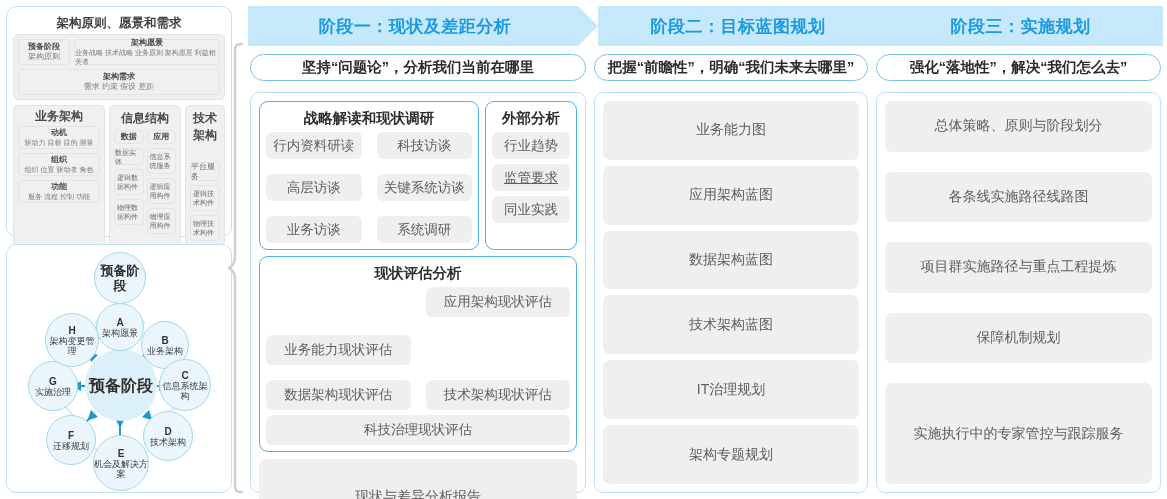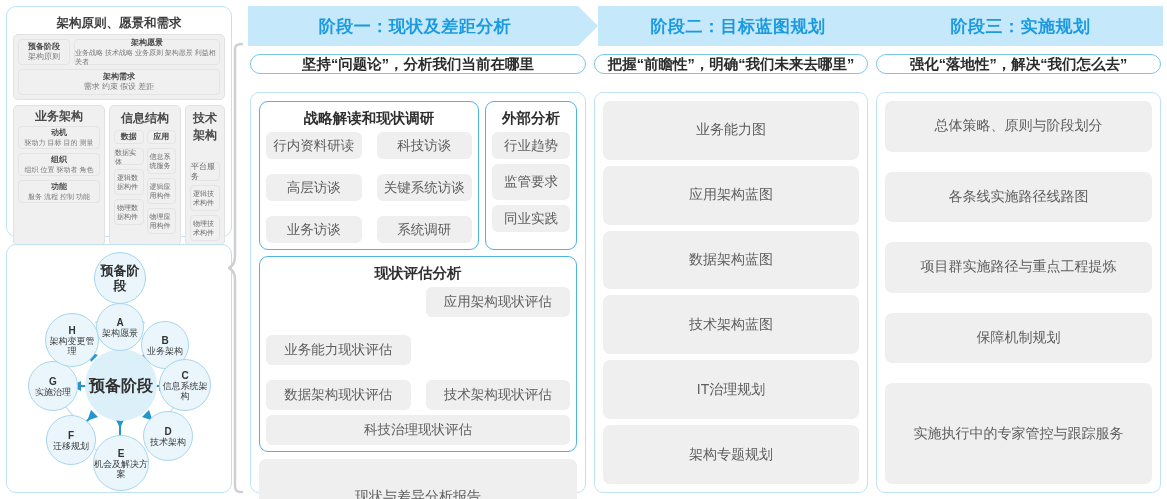--- a/index.html
+++ b/index.html
@@ -70,21 +70,21 @@
   }
   .phase-hdr .label {
     position: absolute; inset: 0;
     display: flex; align-items: center; justify-content: center;
     font-size: 17px; font-weight: bold; color: #1b9ae0;
     letter-spacing: .5px;
   }
 
   
   .subtitle {
-    position: absolute; top: 54px; height: 20px;
+    position: absolute; top: 54px; height: 27px;
     border: 1.5px solid #79c6ea; border-radius: 16px; background:#fff;
     display:flex; align-items:center; justify-content:center;
     font-size: 14.5px; font-weight: bold; color: #2b2b2b;
   }
 
   
   .phase-body {
     position: absolute; top: 92px; border: 1.5px solid #bfe3f5;
     border-radius: 9px; background: #fff; padding: 8px;
   }
@@ -317,21 +317,21 @@
           <div class="chip" style="height:27px;">关键系统访谈</div>
           <div class="chip" style="height:27px;">业务访谈</div>
           <div class="chip" style="height:27px;">系统调研</div>
         </div>
       </div>
 
       <div class="sub-card" style="width:92px;">
         <div class="sc-title">外部分析</div>
         <div class="colstack">
           <div class="chip" style="height:27px;">行业趋势</div>
-          <div class="chip" style="height:36px;">监管要求</div>
+          <div class="chip" style="height:27px;text-decoration:underline;">监管要求</div>
           <div class="chip" style="height:27px;">同业实践</div>
         </div>
       </div>
     </div>
 
     <div class="sub-card" style="margin-top:6px;">
       <div class="sc-title">现状评估分析</div>
       <div class="grid2">
         <div class="chip" style="height:30px;margin-top:48px;">业务能力现状评估</div>
         <div class="chip" style="height:30px;">应用架构现状评估</div>

